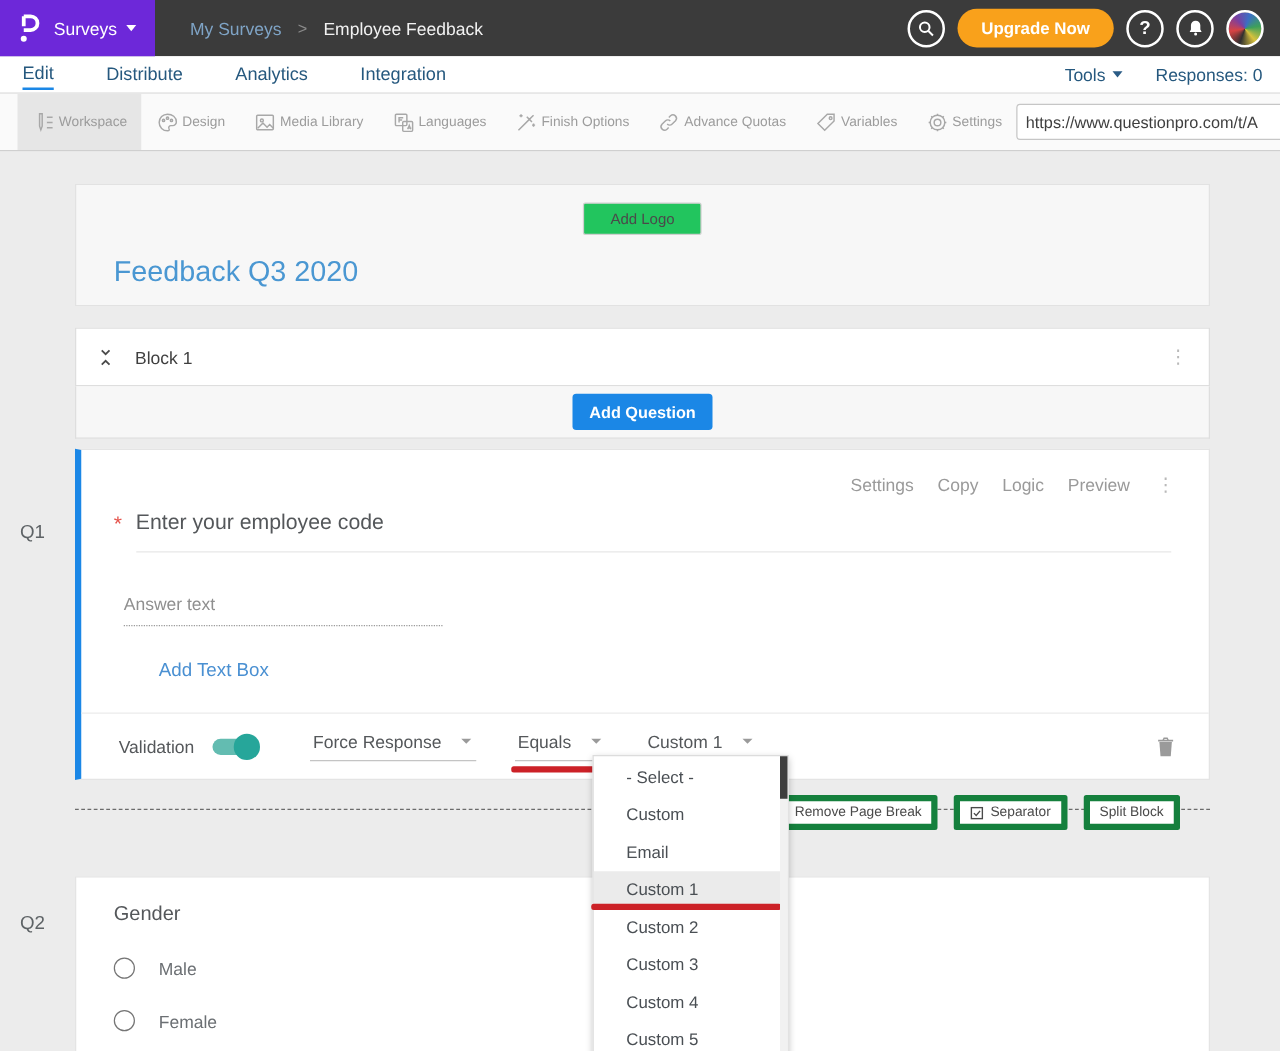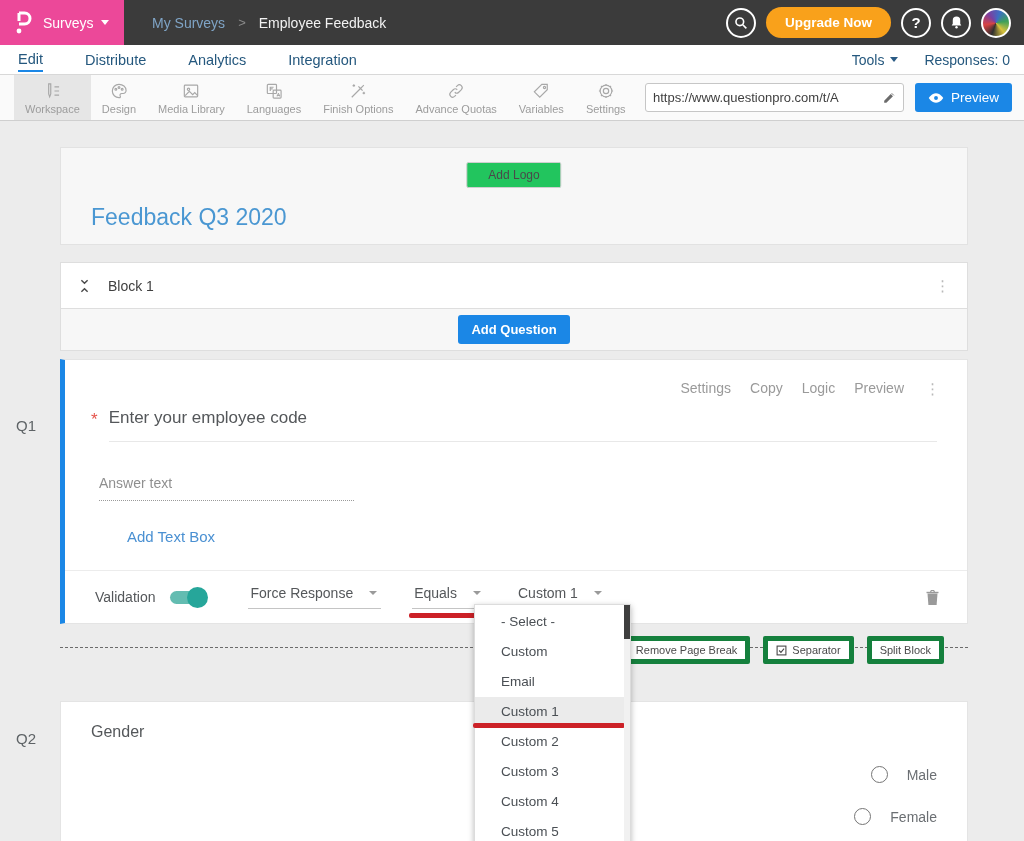--- a/index.html
+++ b/index.html
@@ -1,21 +1,21 @@
 <!DOCTYPE html>
 <html><head>
 <meta charset="utf-8">
 <style>
   * { margin:0; padding:0; box-sizing:border-box; }
   body { font-family:"Liberation Sans", sans-serif; }
   .page { position:relative; width:1024px; height:841px; background:#ECECEC; overflow:hidden; }
 
   
   .topbar { display:flex; height:45px; background:#3B3B3B; align-items:center; }
-  .logo-block { display:flex; align-items:center; width:124px; height:45px; background:#ec4899; padding-left:12px; gap:9px; cursor:pointer; }
+  .logo-block { display:flex; align-items:center; width:124px; height:45px; background:#6d28d9; padding-left:12px; gap:9px; cursor:pointer; }
   .logo-mark { width:22px; height:26px; }
   .app-menu { color:#fff; font-size:14px; display:flex; align-items:center; gap:7px; }
   .caret-w { width:0; height:0; border-left:4px solid transparent; border-right:4px solid transparent; border-top:5px solid #fff; }
   .caret-d { width:0; height:0; border-left:4px solid transparent; border-right:4px solid transparent; border-top:5px solid #2A5B85; }
   .caret-g { width:0; height:0; border-left:4px solid transparent; border-right:4px solid transparent; border-top:4px solid #9A9A9A; }
   .crumbs { display:flex; align-items:center; gap:13px; margin-left:28px; font-size:14px; }
   .crumb-parent { color:#7FA4C6; cursor:pointer; }
   .crumb-sep { color:#8A8A8A; font-size:13px; }
   .crumb-current { color:#F2F2F2; }
   .top-right { margin-left:auto; display:flex; align-items:center; gap:10px; padding-right:13px; }
@@ -25,21 +25,21 @@
 
   
   .navrow { display:flex; align-items:center; height:30px; background:#fff; border-bottom:1px solid #D8D8D8; padding:0 14px 0 18px; }
   .nav-tab { font-size:14.5px; color:#25587E; margin-right:42px; padding:4px 0 3px; cursor:pointer; }
   .nav-tab.active { border-bottom:2px solid #1B87E6; }
   .nav-right { margin-left:auto; display:flex; align-items:center; gap:26px; font-size:14px; color:#25587E; }
   .tools { display:flex; align-items:center; gap:6px; cursor:pointer; }
 
   
   .toolbar { display:flex; align-items:stretch; height:46px; background:#FAFAFA; border-bottom:1px solid #CFCFCF; padding-left:14px; }
-  .tool { display:flex; flex-direction:column; align-items:center; justify-content:center; gap:2px; padding:0 11px; color:#9C9C9C; font-size:11px; cursor:pointer; white-space:nowrap; }
+  .tool { display:flex; align-items:center; justify-content:center; gap:2px; padding:0 11px; color:#9C9C9C; font-size:11px; cursor:pointer; white-space:nowrap; }
   .tool.active { background:#E6E6E6; }
   .tool svg { stroke:#A8A8A8; fill:none; stroke-width:1.4; }
   .tb-right { margin-left:auto; display:flex; align-items:center; gap:11px; padding-right:12px; }
   .url-box { width:259px; height:29px; background:#fff; border:1px solid #C6C6C6; border-radius:3px; display:flex; align-items:center; padding:0 7px; cursor:text; }
   .url-text { font-size:13px; color:#3F3F3F; white-space:nowrap; overflow:hidden; flex:1; }
   .preview-btn { height:29px; background:#1B87E6; border:none; border-radius:3px; color:#fff; font-size:13.5px; display:flex; align-items:center; gap:7px; padding:0 13px; cursor:pointer; }
 
   
   .content { padding-top:26px; }
   .row { position:relative; margin:0 56px 0 60px; }
@@ -75,21 +75,21 @@
   .trash { margin-left:auto; cursor:pointer; }
 
   .pagebreak { position:relative; margin:10px 56px 0 60px; height:27px; }
   .dashline { position:absolute; left:0; right:0; top:13px; border-top:1px dashed #6B6B6B; }
   .pb-btns { position:absolute; right:24px; top:2px; display:flex; gap:13px; }
   .pb-btn { display:flex; align-items:center; gap:5px; background:#fff; border:5px solid #15803d; border-radius:2px; font-size:11px; color:#4A4A4A; padding:3px 8px; cursor:pointer; }
 
   .q2-row { margin-top:40px; }
   .q2-card { background:#fff; border:1px solid #E4E4E4; height:175px; padding:21px 30px; }
   .q2-title { font-size:16px; color:#54575A; cursor:text; }
-  .opt { display:flex; align-items:center; gap:19px; margin-top:25px; cursor:pointer;justify-content:flex-end; }
+  .opt { display:flex; align-items:center; gap:19px; margin-top:25px; cursor:pointer; }
   .opt:first-of-type { margin-top:27px; }
   .radio { width:17px; height:17px; border:1.5px solid #757575; border-radius:50%; background:#fff; flex:none; }
   .opt-label { font-size:14px; color:#6B6F73; }
 
   
   .menu { position:absolute; left:474px; top:604px; width:157px; height:260px; background:#fff; border:1px solid #DCDCDC; box-shadow:0 2px 6px rgba(0,0,0,.28); padding-top:2px; z-index:5; }
   .menu-item { height:30px; line-height:30px; padding-left:26px; font-size:13.5px; color:#4A4F54; cursor:pointer; }
   .menu-item.selected { background:#EBEBEB; }
   .menu-redbar { position:absolute; left:-2px; right:5px; top:118px; height:5px; background:#CC2127; border-radius:2px; }
   .scrollbar { position:absolute; top:0; right:0; bottom:0; width:6px; background:#F1F1F1; cursor:pointer; }

